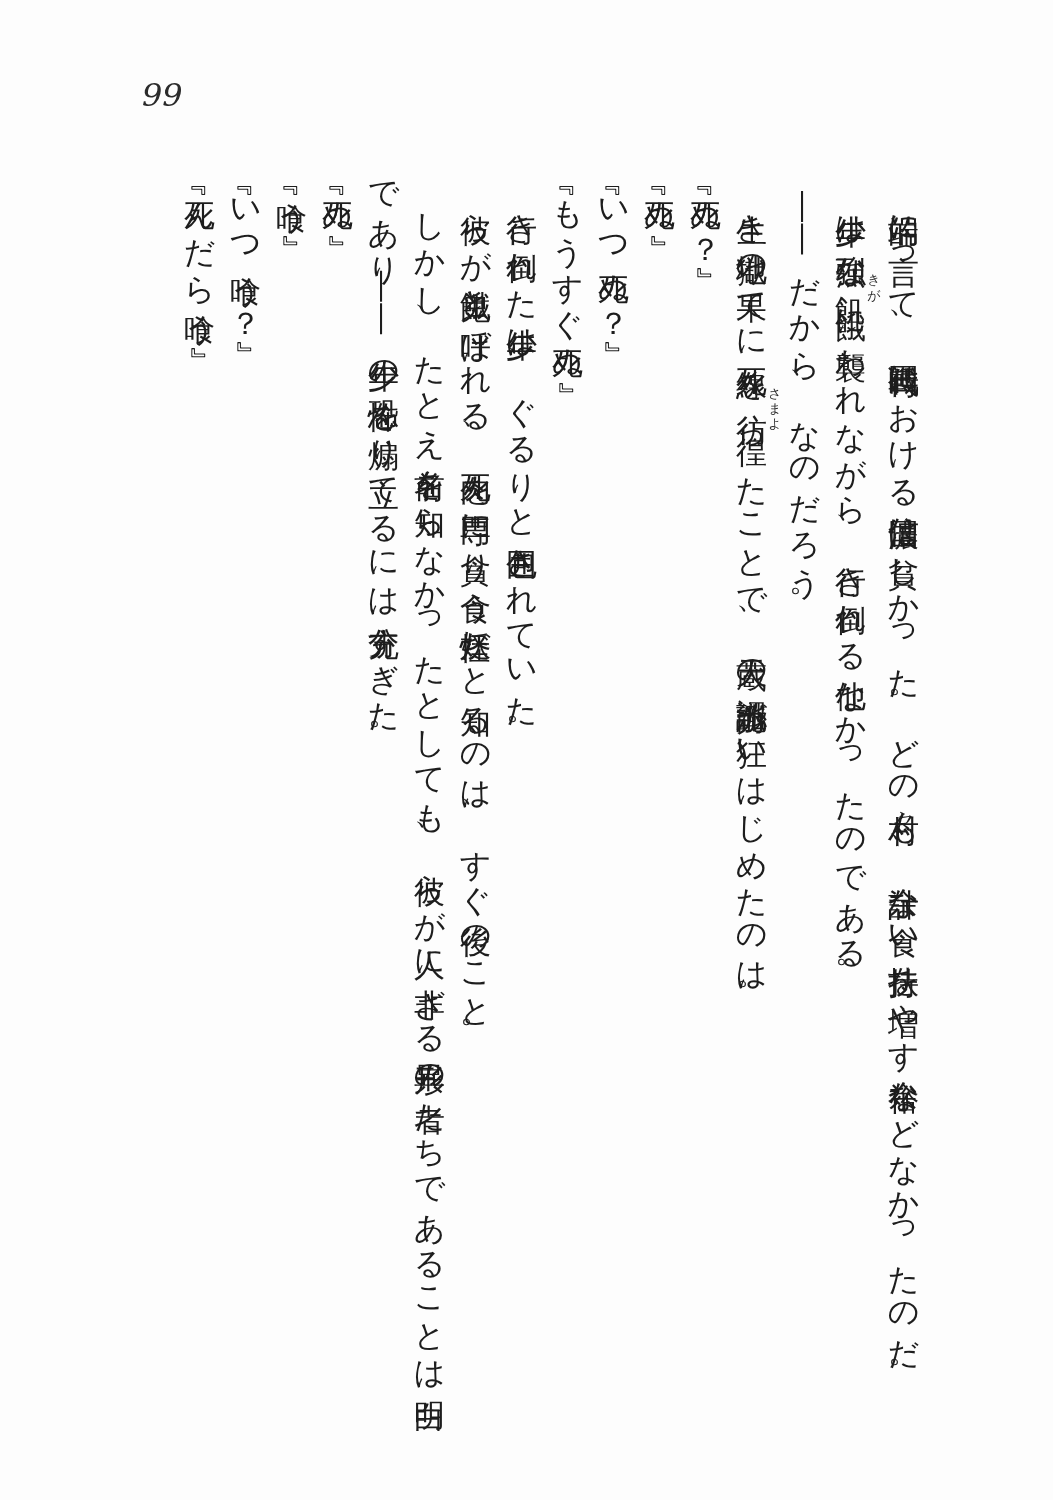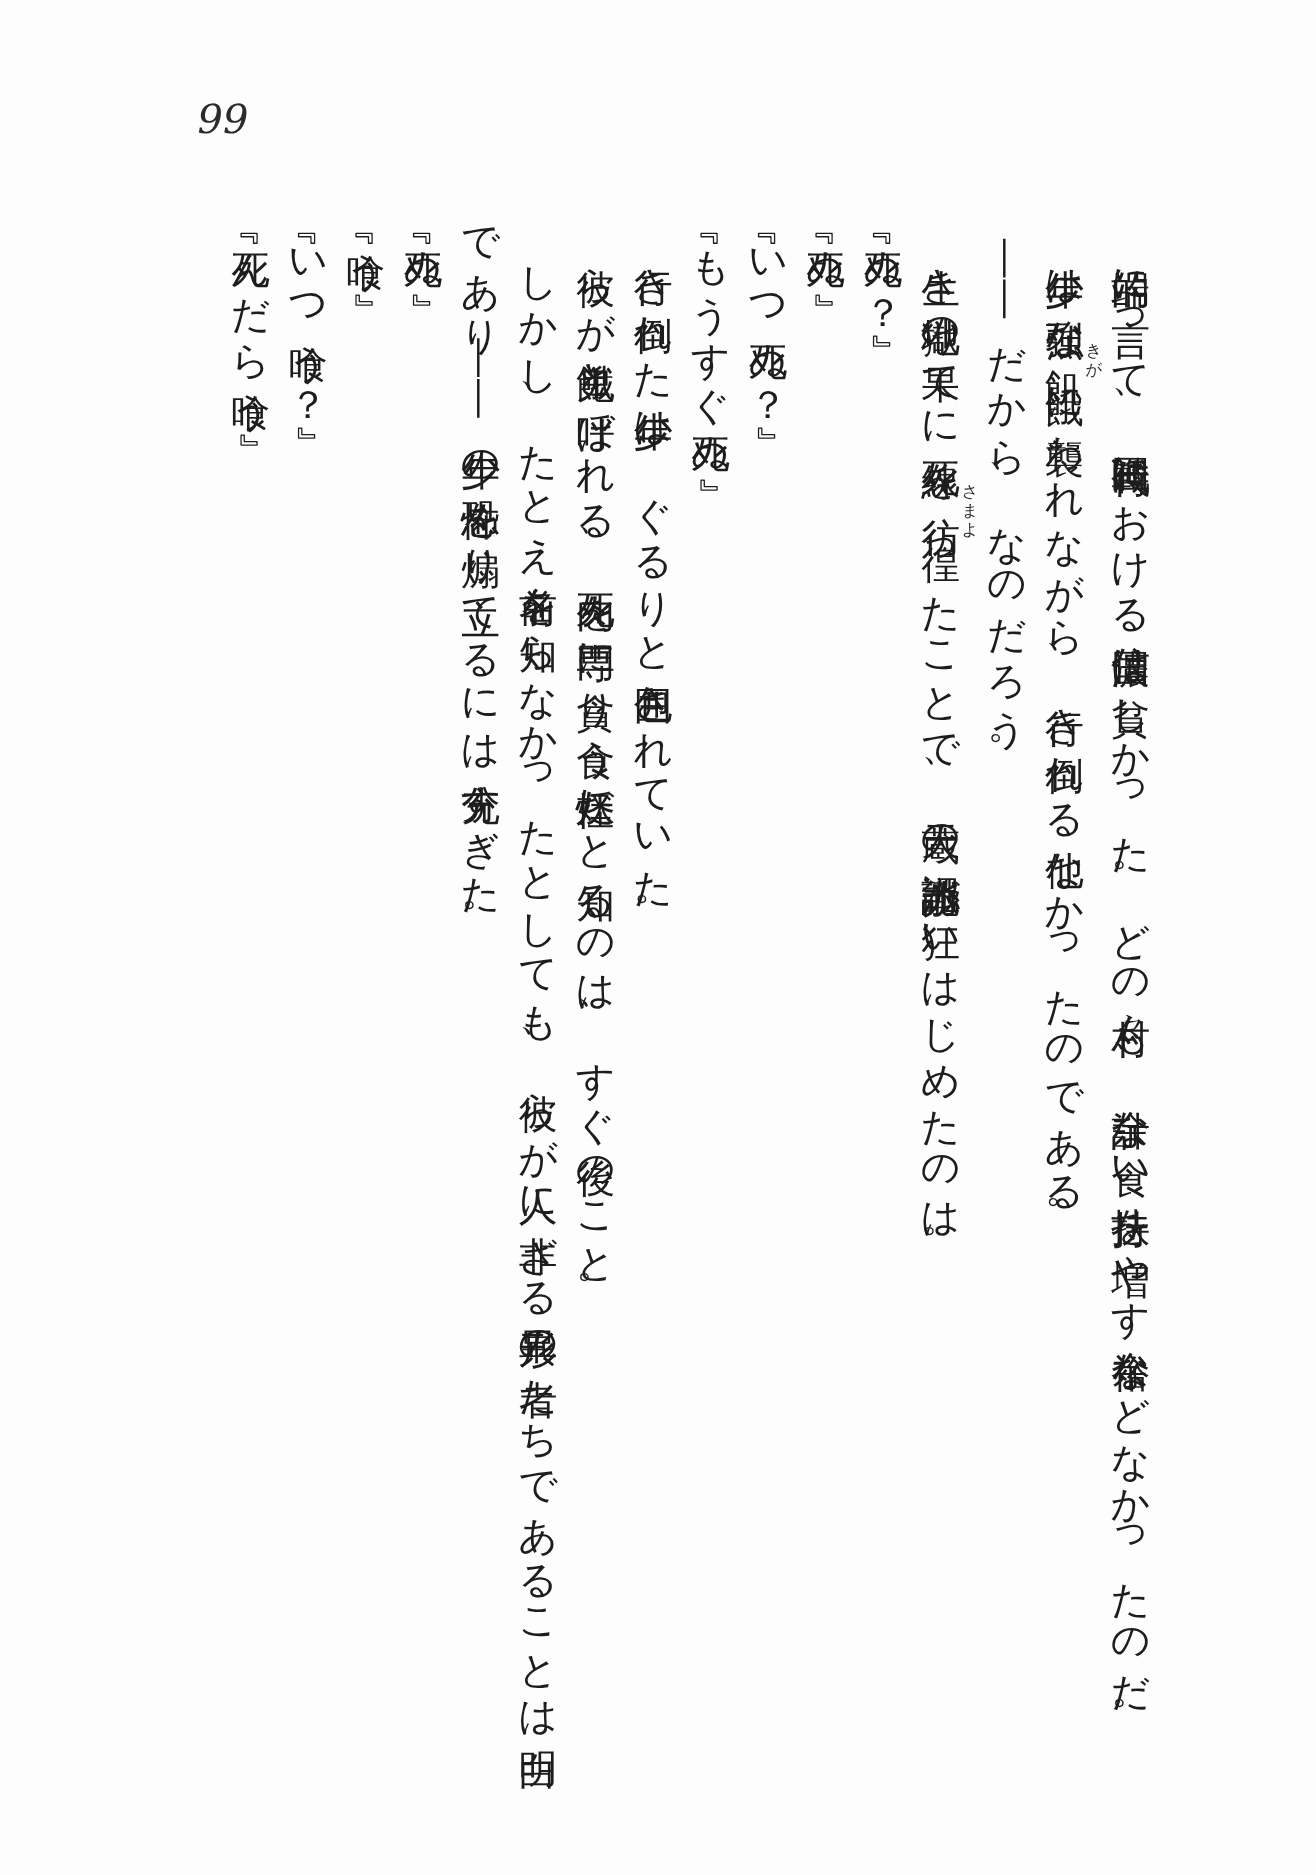--- a/index.html
+++ b/index.html
@@ -11,21 +11,21 @@
     position: relative;
     width: 1053px;
     height: 1500px;
     background: #fdfdfd;
     overflow: hidden;
     font-family: "DejaVu Serif", "Liberation Serif", serif;
   }
   .page-number {
     position: absolute;
     top: 76px;
-    left: 158px;
+    left: 142px;
     font-style: italic;
     font-size: 32px;
     color: #2b2b2b;
     font-family: "DejaVu Serif", "Liberation Serif", serif;
   }
   .text-body {
     position: absolute;
     top: 160px;
     right: 126px;
     height: 1246px;

